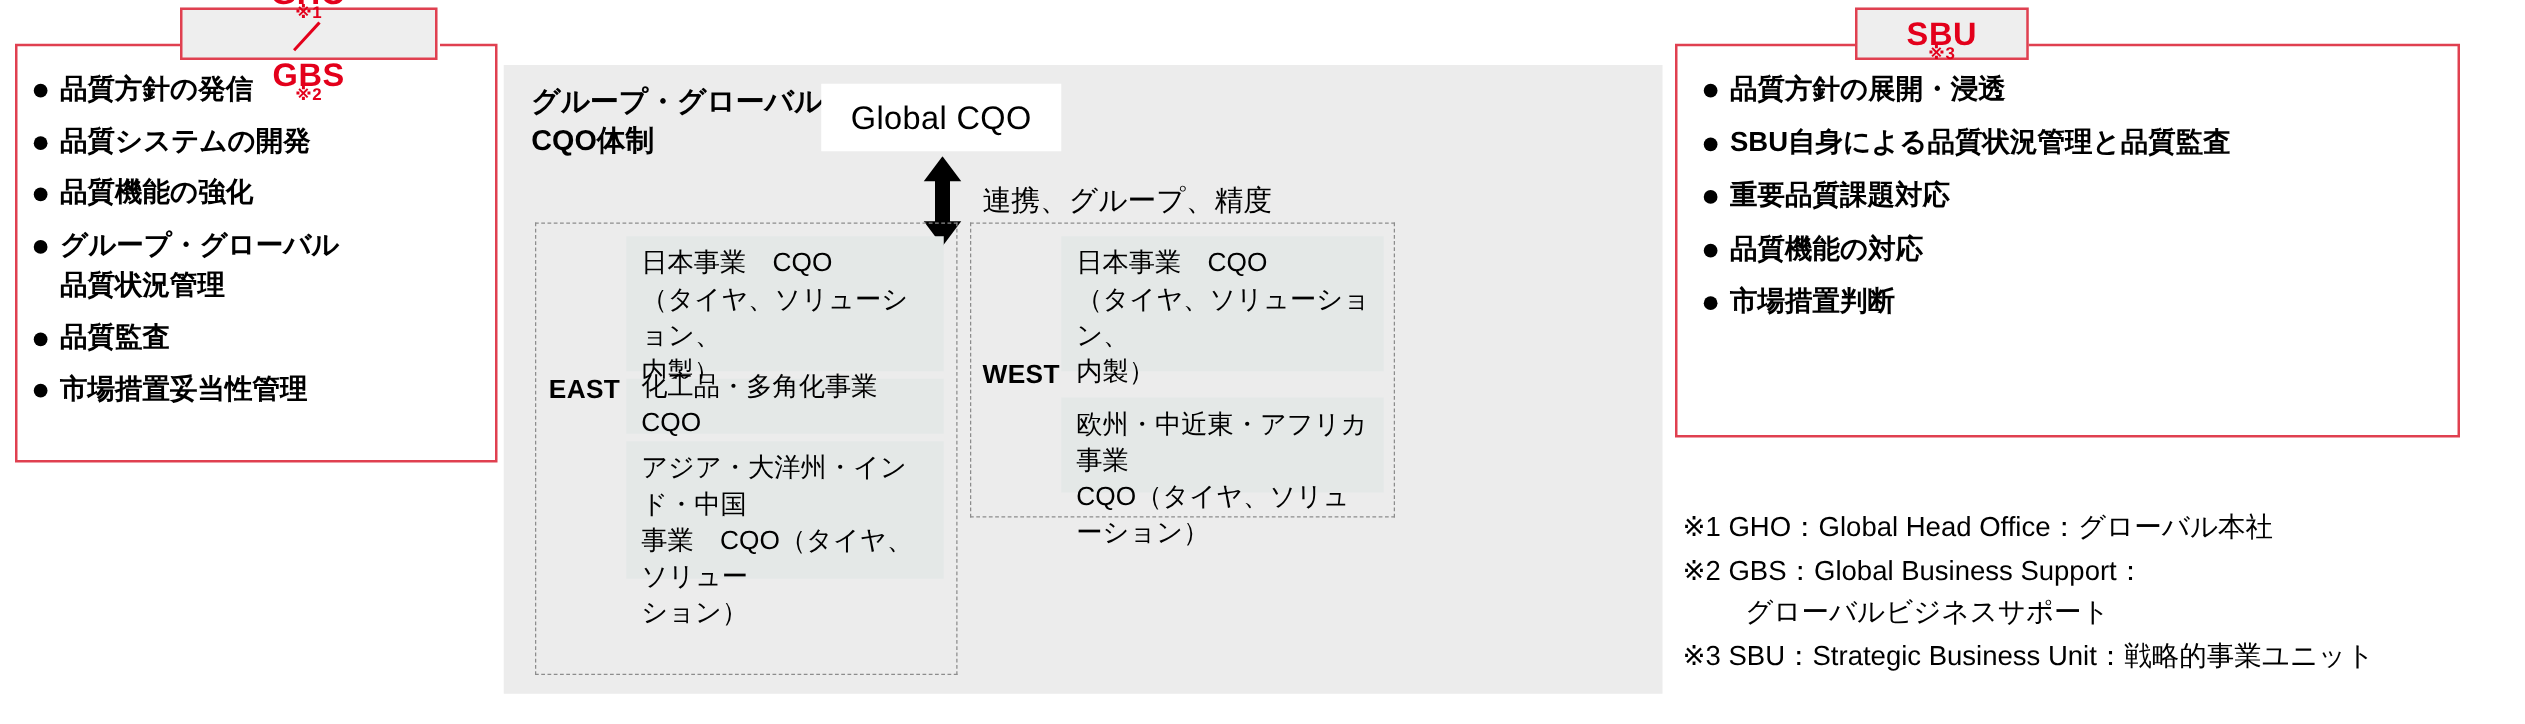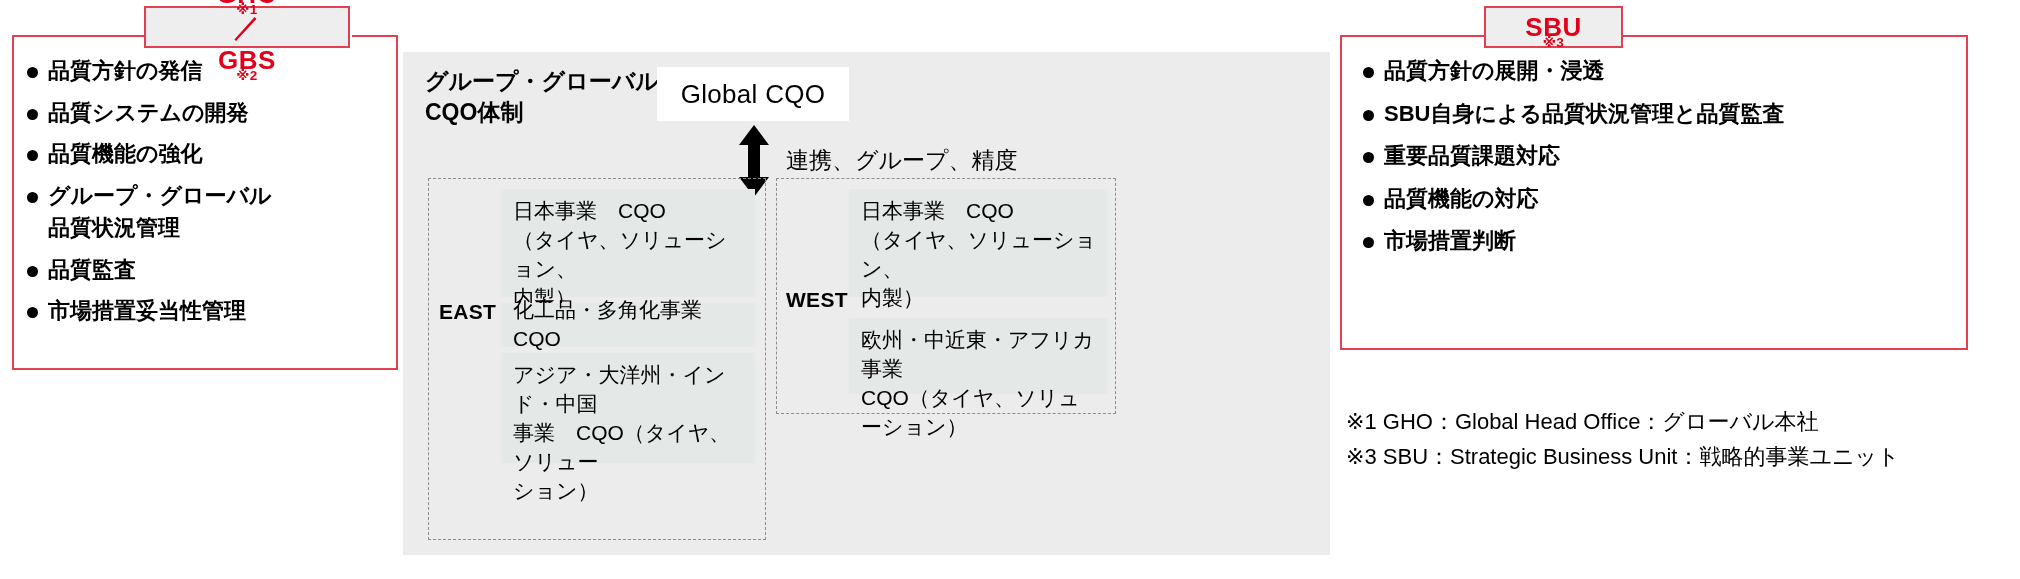--- a/index.html
+++ b/index.html
@@ -279,16 +279,18 @@
     <div id="west-card-1" class="cqo-card">日本事業　CQO
 （タイヤ、ソリューション、
 内製）</div>
     <div id="west-card-2" class="cqo-card">欧州・中近東・アフリカ事業
 CQO（タイヤ、ソリューション）</div>
 
   </div>
 
   <div id="footnotes">
     <div>※1 GHO：Global Head Office：グローバル本社</div>
+    <div>※2 GBS：Global Business Support：
+　　 グローバルビジネスサポート</div>
     <div>※3 SBU：Strategic Business Unit：戦略的事業ユニット</div>
   </div>
 
 </div>
 
 </body></html>

